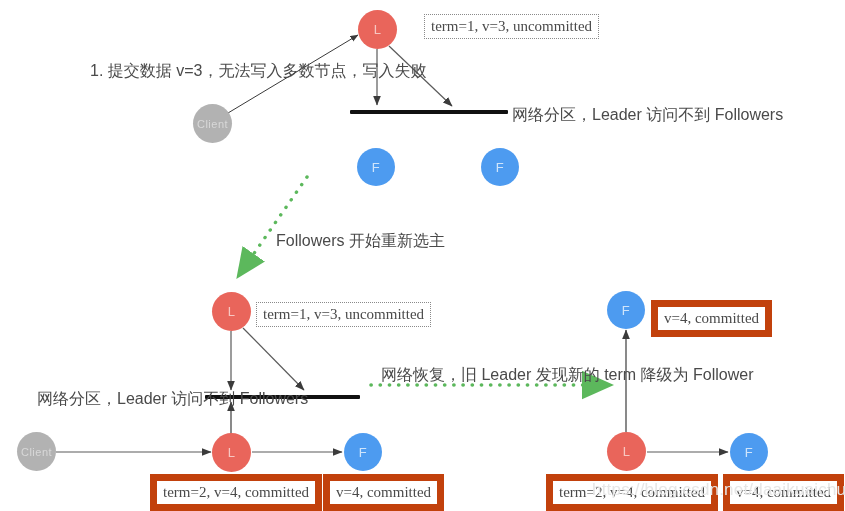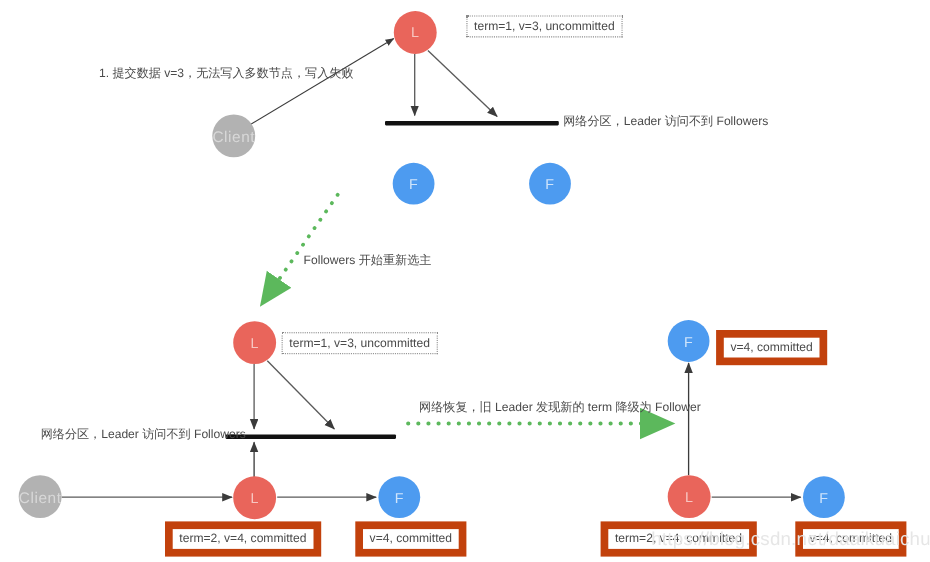--- a/index.html
+++ b/index.html
@@ -11,31 +11,31 @@
   #canvas{position:absolute;left:0;top:0;width:845px;height:511px;}
   svg.layer{position:absolute;left:0;top:0;width:845px;height:511px;pointer-events:none;}
 
   .node{
     position:absolute;border-radius:50%;
     display:flex;align-items:center;justify-content:center;
     font-size:13px;letter-spacing:.5px;
   }
   .node.leader{background:#e9655b;color:#f7c6c1;}
   .node.follower{background:#4d9bf0;color:#cfe4fb;}
-  .node.client{background:#b2b2b2;color:#d8d8d8;font-size:14px;}
+  .node.client{background:#b2b2b2;color:#d8d8d8;font-size:11px;}
 
   .tag{
-    position:absolute;font-size:11px;color:#4a4a4a;
-    background:#ffffff;padding:3px 6px;white-space:nowrap;line-height:1.1;
+    position:absolute;font-size:15px;color:#4a4a4a;
+    background:#ffffff;padding:3px 6px;white-space:nowrap;line-height:1.1;font-family:Liberation Serif, serif;
   }
   .tag.dotted{border:1px dotted #8a8a8a;}
   .tag.solid{border:7px solid #c2410c;text-align:center;}
 
   .note{
-    position:absolute;font-size:11px;color:#4a4a4a;white-space:nowrap;
+    position:absolute;font-size:16px;color:#4a4a4a;white-space:nowrap;
     line-height:1.2;
   }
 
   .partition{
     position:absolute;background:#111111;height:4px;border-radius:1px;
   }
 
   .watermark{
     position:absolute;font-size:17px;color:#e6e6e6;white-space:nowrap;
     letter-spacing:.2px;

